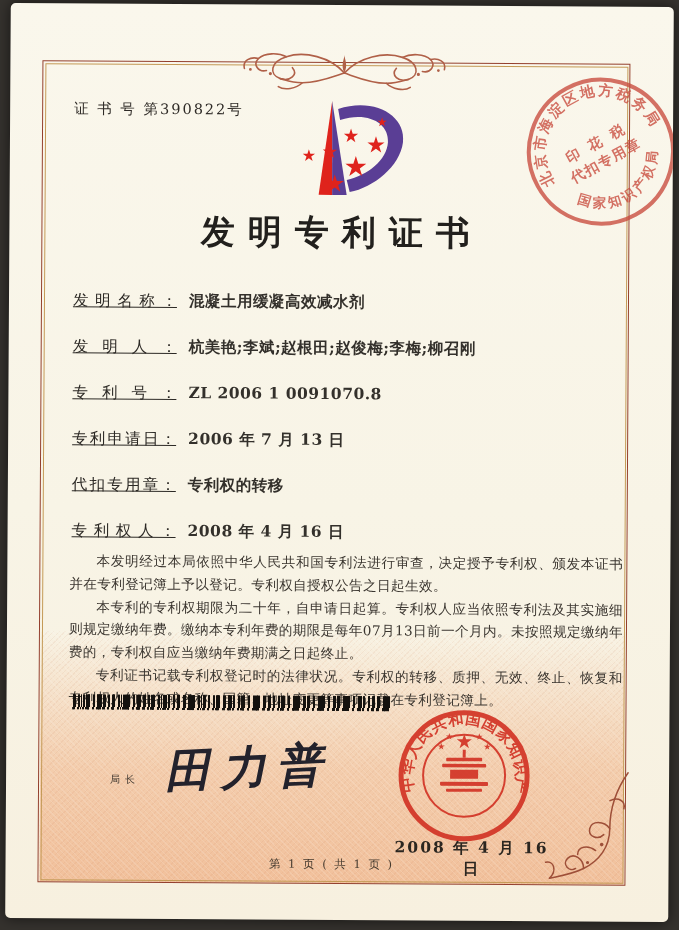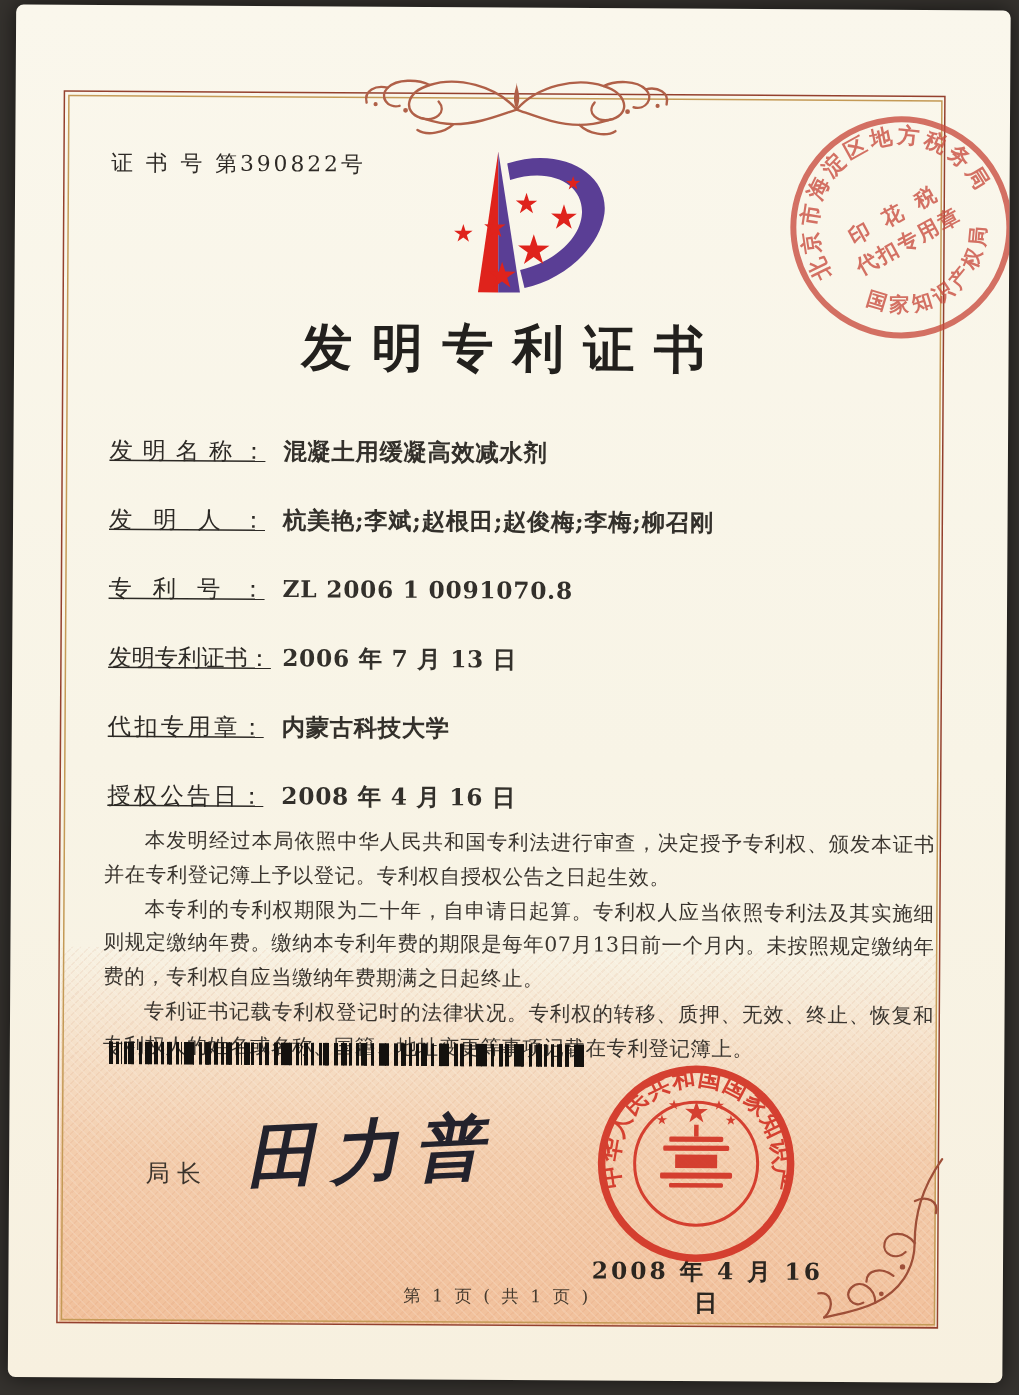--- a/index.html
+++ b/index.html
@@ -65,21 +65,21 @@
   }
   .paras p { text-indent:2em; letter-spacing:.4px; }
   .barcode {
     position:absolute; left:66px; top:691px; width:318px; height:15px;
     background:
       repeating-linear-gradient(90deg,#14110e 0 2px, transparent 2px 5px),
       repeating-linear-gradient(90deg,#14110e 0 1px, transparent 1px 8px),
       repeating-linear-gradient(90deg,#14110e 0 3px, transparent 3px 13px);
   }
   .director {
-    position:absolute; left:91px; top:769px; font-size:16px; color:#3c342c;
+    position:absolute; left:104px; top:769px; font-size:10px; color:#3c342c;
     letter-spacing:5px;
   }
   .signature {
     position:absolute; left:158px; top:733px; font-size:46px; font-weight:700;
     font-style:italic; color:#23222c; letter-spacing:10px;
     transform:rotate(-3deg);
   }
   .seal-date {
     position:absolute; left:388px; top:832px; width:156px; text-align:center;
     font-size:15.5px; font-weight:700; color:#2b2620; letter-spacing:2px;
@@ -164,27 +164,27 @@
       <div class="frow">
         <span class="flabel">发明名称：</span><span class="fvalue">混凝土用缓凝高效减水剂</span>
       </div>
       <div class="frow">
         <span class="flabel">发明人：</span><span class="fvalue">杭美艳;李斌;赵根田;赵俊梅;李梅;柳召刚</span>
       </div>
       <div class="frow">
         <span class="flabel">专利号：</span><span class="fvalue">ZL 2006 1 0091070.8</span>
       </div>
       <div class="frow">
-        <span class="flabel">发明专利证书：</span><span class="fvalue">2006 年 7 月 13 日</span>
-      </div>
-      <div class="frow">
-        <span class="flabel">代扣专用章：</span><span class="fvalue">内蒙古科技大学</span>
-      </div>
-      <div class="frow">
-        <span class="flabel">授权公告日：</span><span class="fvalue">2008 年 4 月 16 日</span>
+        <span class="flabel">专利申请日：</span><span class="fvalue">2006 年 7 月 13 日</span>
+      </div>
+      <div class="frow">
+        <span class="flabel">代扣专用章：</span><span class="fvalue">专利权的转移</span>
+      </div>
+      <div class="frow">
+        <span class="flabel">专利权人：</span><span class="fvalue">2008 年 4 月 16 日</span>
       </div>
     </div>
 
     <div class="paras">
       <p>本发明经过本局依照中华人民共和国专利法进行审查，决定授予专利权、颁发本证书并在专利登记簿上予以登记。专利权自授权公告之日起生效。</p>
       <p>本专利的专利权期限为二十年，自申请日起算。专利权人应当依照专利法及其实施细则规定缴纳年费。缴纳本专利年费的期限是每年07月13日前一个月内。未按照规定缴纳年费的，专利权自应当缴纳年费期满之日起终止。</p>
       <p>专利证书记载专利权登记时的法律状况。专利权的转移、质押、无效、终止、恢复和专利权人的姓名或名称、国籍、地址变更等事项记载在专利登记簿上。</p>
     </div>
 
     <div class="barcode"></div>

